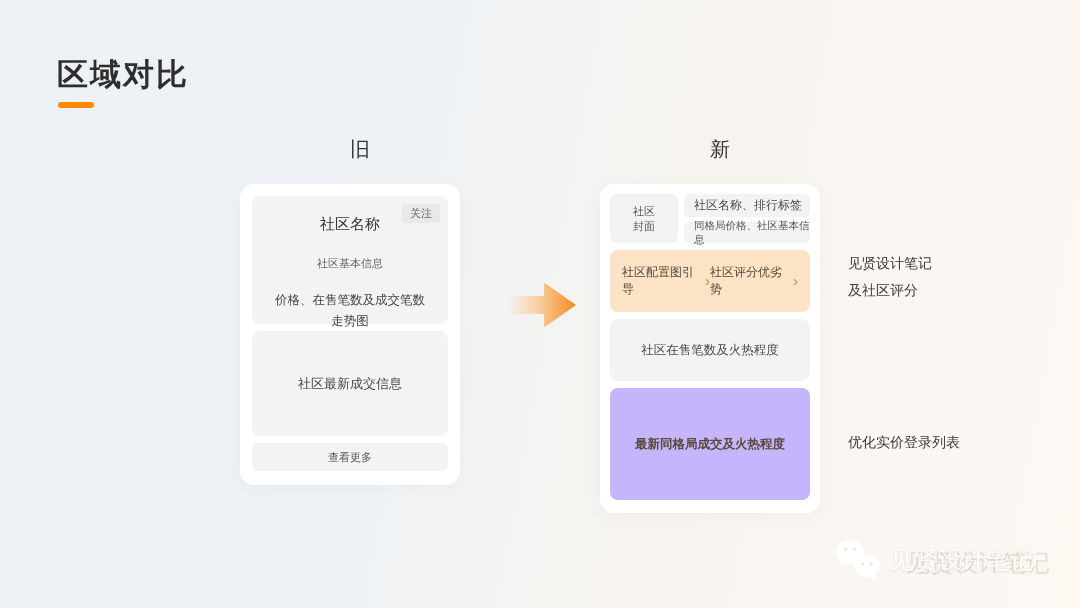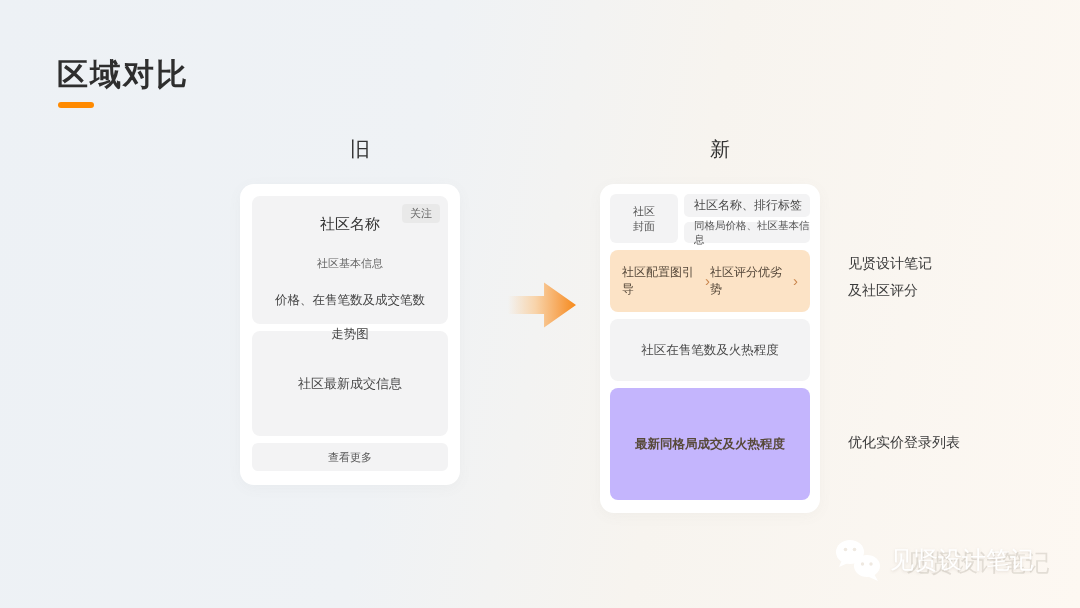--- a/index.html
+++ b/index.html
@@ -20,21 +20,21 @@
   .card { position:absolute; top:184px; width:220px; background:#ffffff; border-radius:14px; padding:12px; box-shadow:0 3px 14px rgba(120,120,120,0.05); }
   .card.old { left:240px; height:301px; }
   .card.new { left:600px; height:329px; padding:10px; }
   .panel { background:#f3f3f4; border-radius:8px; }
   
   .old-top { position:relative; height:128px; display:flex; flex-direction:column; align-items:center; }
   .follow-btn { position:absolute; top:8px; right:8px; background:#e9e9e9; border-radius:4px; padding:3px 8px; font-size:11px; color:#666; line-height:13px; }
   .old-name { margin-top:19px; font-size:15px; font-weight:500; color:#333; }
   .old-basic { margin-top:22px; font-size:11px; color:#666; }
   .old-price { margin-top:21px; font-size:12.5px; color:#454545; }
-  .old-trend { margin-top:17px; font-size:12.5px; color:#454545; }
+  .old-trend { margin-top:4px; font-size:12.5px; color:#454545; }
   .old-mid { margin-top:7px; height:105px; display:flex; align-items:center; justify-content:center; font-size:13px; color:#454545; }
   .old-more { margin-top:7px; height:28px; border-radius:6px; display:flex; align-items:center; justify-content:center; font-size:11px; color:#555; }
   
   .flow-arrow { position:absolute; left:508px; top:281px; width:68px; height:48px;
     background:linear-gradient(90deg, rgba(252,233,214,0) 0%, #f8d4ab 40%, #f7a452 78%, #f68a1b 100%);
     clip-path:polygon(0 31%, 53% 31%, 53% 3%, 100% 50%, 53% 97%, 53% 69%, 0 69%); }
   
   .new-row1 { display:flex; gap:6px; height:49px; }
   .cover-box { width:68px; height:49px; display:flex; flex-direction:column; align-items:center; justify-content:center; font-size:11px; color:#555; line-height:15px; border-radius:6px; }
   .new-row1-right { flex:1; display:flex; flex-direction:column; gap:5px; }

